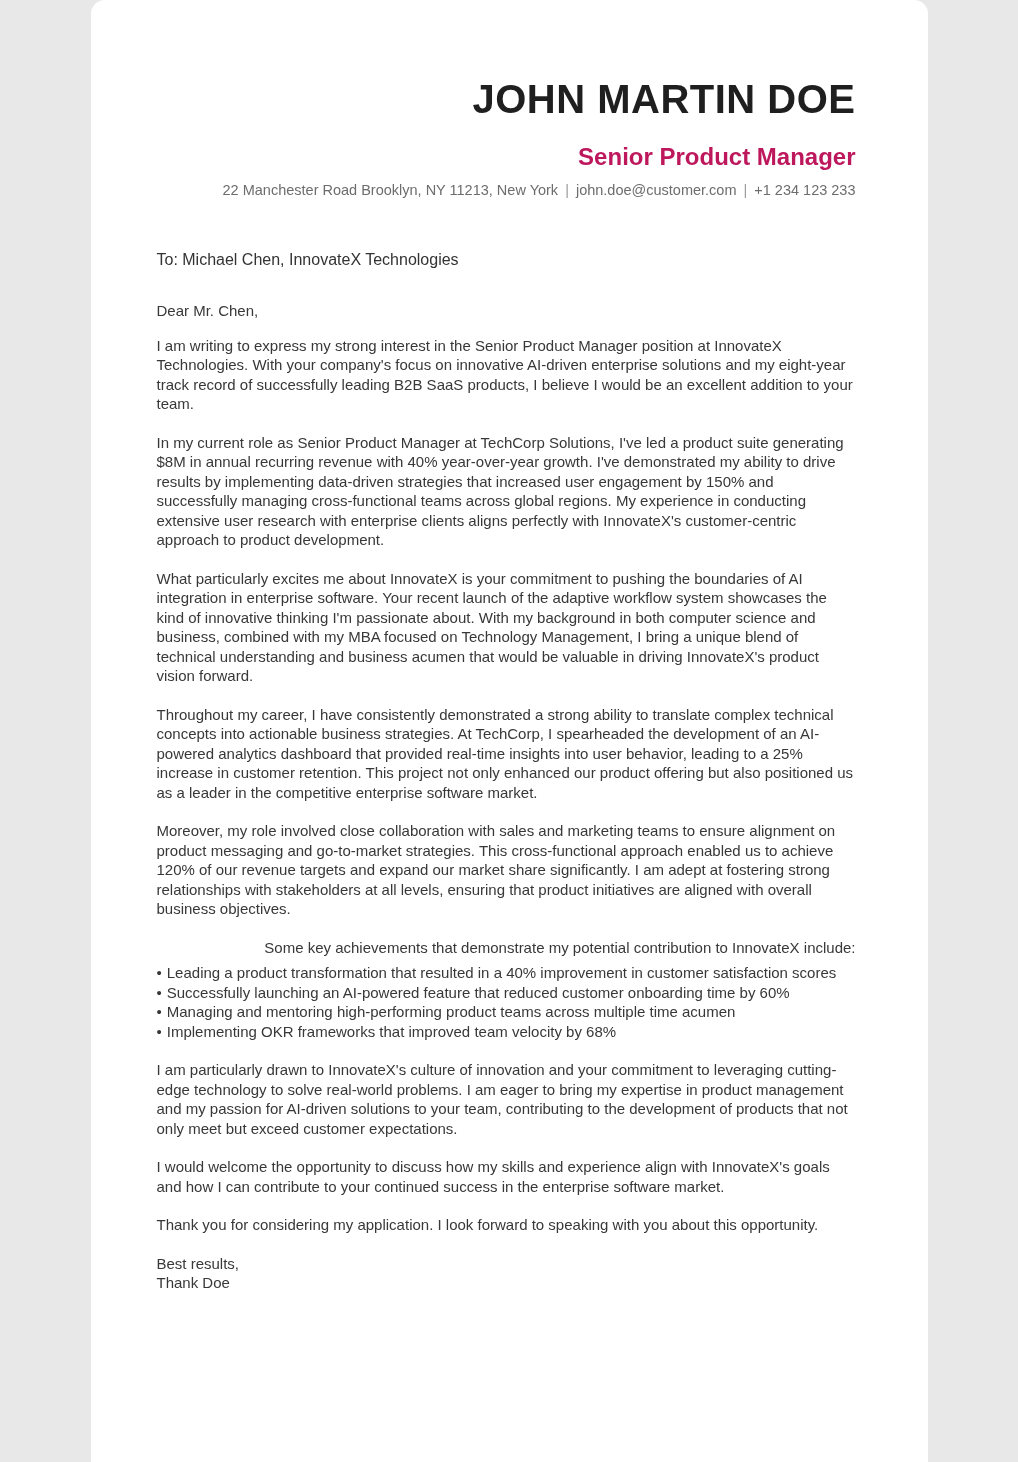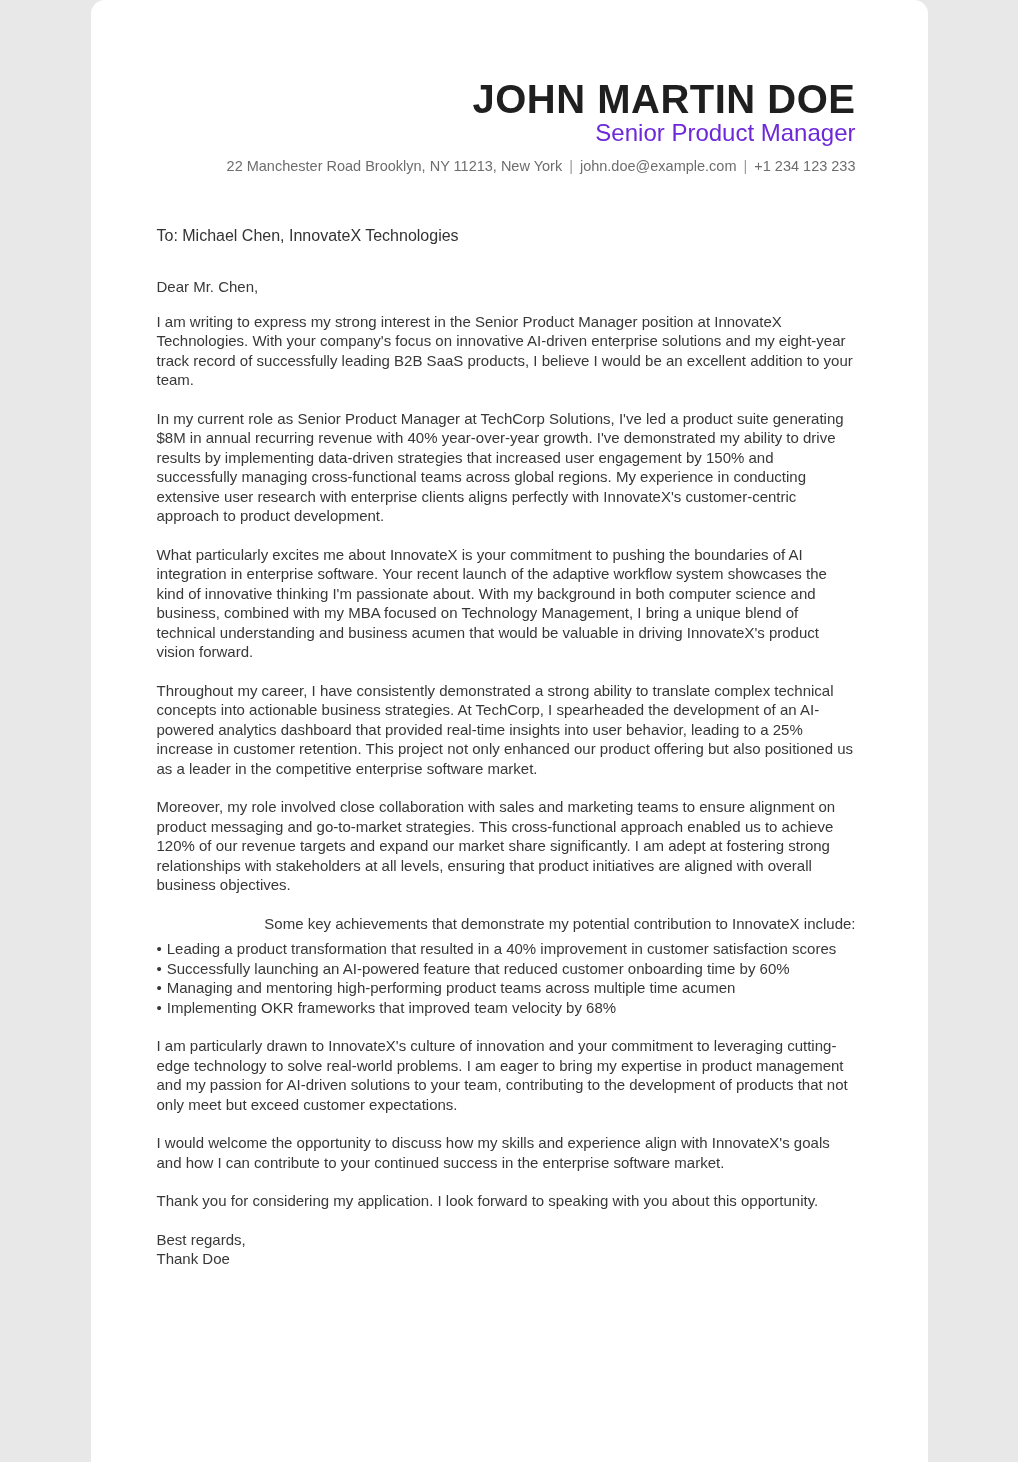--- a/index.html
+++ b/index.html
@@ -21,25 +21,25 @@
     text-align: right;
   }
   .author-name {
     font-size: 40px;
     line-height: 42px;
     font-weight: 700;
     color: #1f1f1f;
     letter-spacing: 0.5px;
   }
   .author-title {
-    margin-top: 0;
+    margin-top: 24px;
     font-size: 24px;
     line-height: 26px;
-    font-weight: 400;
-    color: #6d28d9;
+    font-weight: 700;
+    color: #be185d;
   }
   .contact-line {
     margin-top: 12px;
     font-size: 14.5px;
     line-height: 17px;
     color: #6d6d6d;
   }
   .contact-line .sep {
     color: #9b9b9b;
     margin: 0 7px;
@@ -68,21 +68,21 @@
 </style>
 </head>
 <body>
 
 <div class="page">
 
   <header class="header">
     <h1 class="author-name">JOHN MARTIN DOE</h1>
     <div class="author-title">Senior Product Manager</div>
     <div class="contact-line">
-      <span>22 Manchester Road Brooklyn, NY 11213, New York</span><span class="sep">|</span><span>john.doe@example.com</span><span class="sep">|</span><span>+1 234 123 233</span>
+      <span>22 Manchester Road Brooklyn, NY 11213, New York</span><span class="sep">|</span><span>john.doe@customer.com</span><span class="sep">|</span><span>+1 234 123 233</span>
     </div>
   </header>
 
   <main class="letter">
     <p class="recipient">To: Michael Chen, InnovateX Technologies</p>
 
     <p class="salutation">Dear Mr. Chen,</p>
 
     <p class="para">I am writing to express my strong interest in the Senior Product Manager position at InnovateX Technologies. With your company's focus on innovative AI-driven enterprise solutions and my eight-year track record of successfully leading B2B SaaS products, I believe I would be an excellent addition to your team.</p>
     <p class="para">In my current role as Senior Product Manager at TechCorp Solutions, I've led a product suite generating $8M in annual recurring revenue with 40% year-over-year growth. I've demonstrated my ability to drive results by implementing data-driven strategies that increased user engagement by 150% and successfully managing cross-functional teams across global regions. My experience in conducting extensive user research with enterprise clients aligns perfectly with InnovateX's customer-centric approach to product development.</p>
@@ -108,18 +108,18 @@
         <span class="bullet-char">•</span>
         <span>Implementing OKR frameworks that improved team velocity by 68%</span>
       </div>
     </div>
 
     <p class="para">I am particularly drawn to InnovateX's culture of innovation and your commitment to leveraging cutting-edge technology to solve real-world problems. I am eager to bring my expertise in product management and my passion for AI-driven solutions to your team, contributing to the development of products that not only meet but exceed customer expectations.</p>
     <p class="para">I would welcome the opportunity to discuss how my skills and experience align with InnovateX's goals and how I can contribute to your continued success in the enterprise software market.</p>
     <p class="para">Thank you for considering my application. I look forward to speaking with you about this opportunity.</p>
 
     <div class="signoff-block">
-      <div>Best regards,</div>
+      <div>Best results,</div>
       <div>Thank Doe</div>
     </div>
   </main>
 
 </div>
 
 </body></html>

